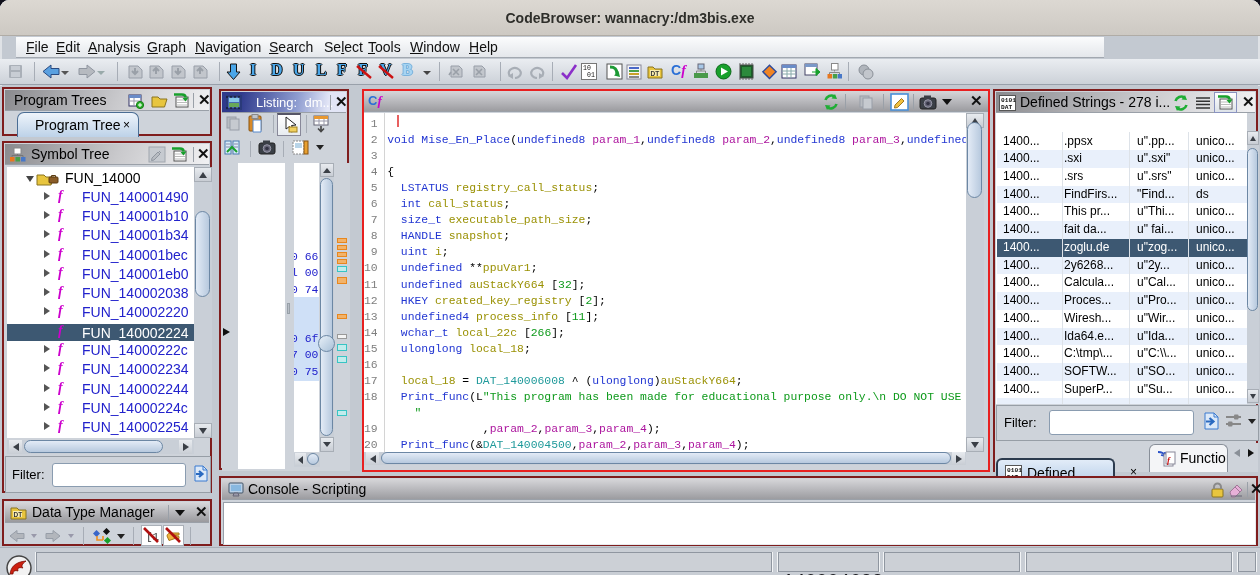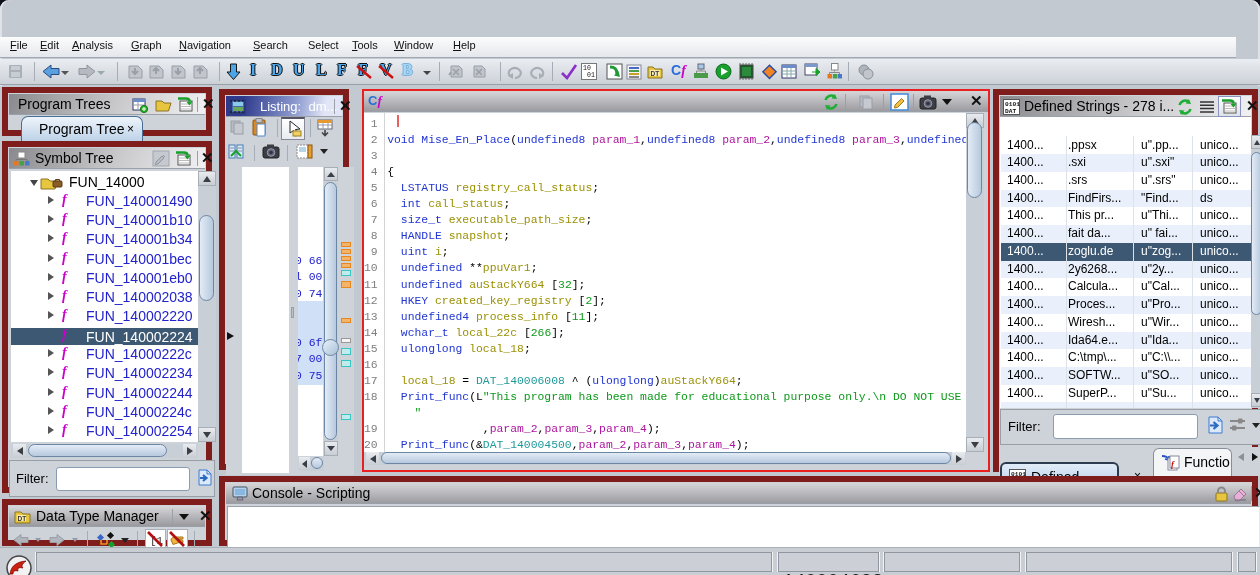--- a/index.html
+++ b/index.html
@@ -1,25 +1,25 @@
 <!DOCTYPE html>
 <html><head>
 <meta charset="utf-8">
 <style>
 *{margin:0;padding:0;box-sizing:border-box}
 html,body{width:1260px;height:575px;overflow:hidden;background:#10101a;font-family:"Liberation Sans",sans-serif}
 #win{position:absolute;left:0;top:0;width:1260px;height:575px;background:#c3c9d1;border-radius:9px 9px 0 0;overflow:hidden;box-shadow:inset 2px 0 0 #dfe2e6,inset -2px 0 0 #dfe2e6}
 .abs{position:absolute}
 .titlebar{position:absolute;left:0;top:0;width:1260px;height:36px;background:linear-gradient(#dcd8d2,#cdc9c3);border-bottom:1px solid #b0aca6;text-align:center;font-size:14px;font-weight:bold;color:#2e2e2a;line-height:37px}
-.menubar{position:absolute;left:0;top:37px;width:1236px;height:21px;background:linear-gradient(#fbfcfd,#e4e7eb);border-bottom:1px solid #a2a8b0;font-size:11px;color:#101010}
+.menubar{position:absolute;left:16px;top:37px;width:1088px;height:21px;background:linear-gradient(#fbfcfd,#e4e7eb);border-bottom:1px solid #a2a8b0;font-size:14px;color:#101010}
 .menubar span{position:absolute;top:2px}
 .toolbar{position:absolute;left:0;top:59px;width:1260px;height:26px;background:linear-gradient(#eaedf1,#ccd1d8);border-bottom:1px solid #99a0aa}
 .tsep{position:absolute;top:3px;width:1px;height:19px;background:#a7adb6}
 .main{position:absolute;left:0;top:86px;width:1260px;height:461px;background:#c3c9d1}
-.panel{position:absolute;background:#ced3da;border:6px solid #7f1d1d}
+.panel{position:absolute;background:#ced3da;border:2px solid #7f1d1d}
 .ptitle{position:absolute;left:1px;right:1px;top:1px;height:21px;background:linear-gradient(115deg,#8a8a8e 0%,#c9c9cc 55%,#f1f1f3 100%);display:flex;align-items:center;font-size:14px;color:#000;white-space:nowrap;border-bottom:1px solid #9aa0a8}
 .pX{font-size:15px;font-weight:bold;color:#111;font-family:"Liberation Sans",sans-serif}
 .white{background:#fff}
 .statusbar{position:absolute;left:0;top:547px;width:1260px;height:28px;background:#c9ced5;border-top:1px solid #aab0b8}
 .sunk{position:absolute;border:1px solid #8f96a0;box-shadow:1px 0 0 #f2f4f6,-1px 0 0 #f2f4f6;background:#ccd0d6}
 .mono{font-family:"Liberation Mono",monospace}
 .code{font-family:"Liberation Mono",monospace;font-size:11.4px;line-height:16.1px;white-space:pre;color:#000}
 .k{color:#2236d2}.fn{color:#2236d2}.v{color:#9a9104}.pp{color:#ac159e}.g{color:#209a9b}.gn{color:#0e9a1b}
 .treerow{position:absolute;font-size:14px;color:#2222cc;white-space:nowrap}
 .tri{position:absolute;width:0;height:0}
@@ -30,20 +30,21 @@
 .thumbv{position:absolute;background:linear-gradient(90deg,#e3ebf6,#b7c9de);border:1px solid #6c87a4;border-radius:8px}
 .thumbh{position:absolute;background:linear-gradient(#e3ebf6,#b7c9de);border:1px solid #6c87a4;border-radius:8px}
 .sbtn{position:absolute;background:linear-gradient(#e8ebef,#c8cdd4);display:flex;align-items:center;justify-content:center}
 .atri{width:0;height:0;display:inline-block}
 .tl{position:absolute;top:2px;font-family:"Liberation Serif",serif;font-size:16px;font-weight:bold;color:#4aa6e8;text-shadow:1px 0 0 #111,-1px 0 0 #111,0 1px 0 #111,0 -1px 0 #111}
 .ln{display:inline-block;width:13.5px;margin-right:2.8px;text-align:right;color:#7f7f7f}
 </style>
 </head>
 <body>
 <div id="win">
+  <div class="titlebar">CodeBrowser: wannacry:/dm3bis.exe</div>
   <div class="menubar">
     <span style="left:10px"><u>F</u>ile</span>
     <span style="left:40px"><u>E</u>dit</span>
     <span style="left:72px"><u>A</u>nalysis</span>
     <span style="left:131px"><u>G</u>raph</span>
     <span style="left:179px"><u>N</u>avigation</span>
     <span style="left:253px"><u>S</u>earch</span>
     <span style="left:308px">Se<u>l</u>ect</span>
     <span style="left:352px"><u>T</u>ools</span>
     <span style="left:394px"><u>W</u>indow</span>

